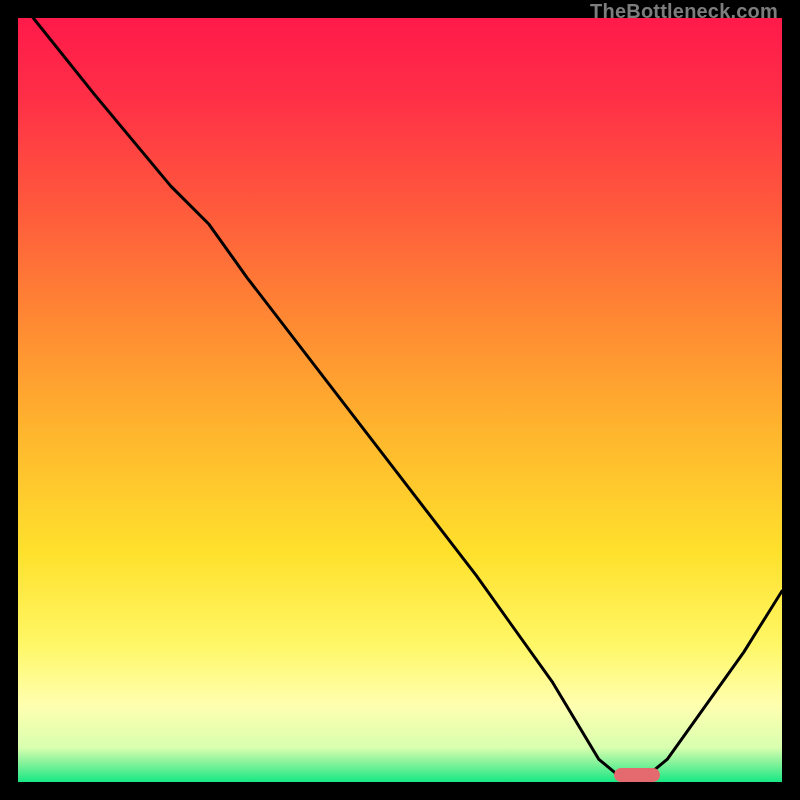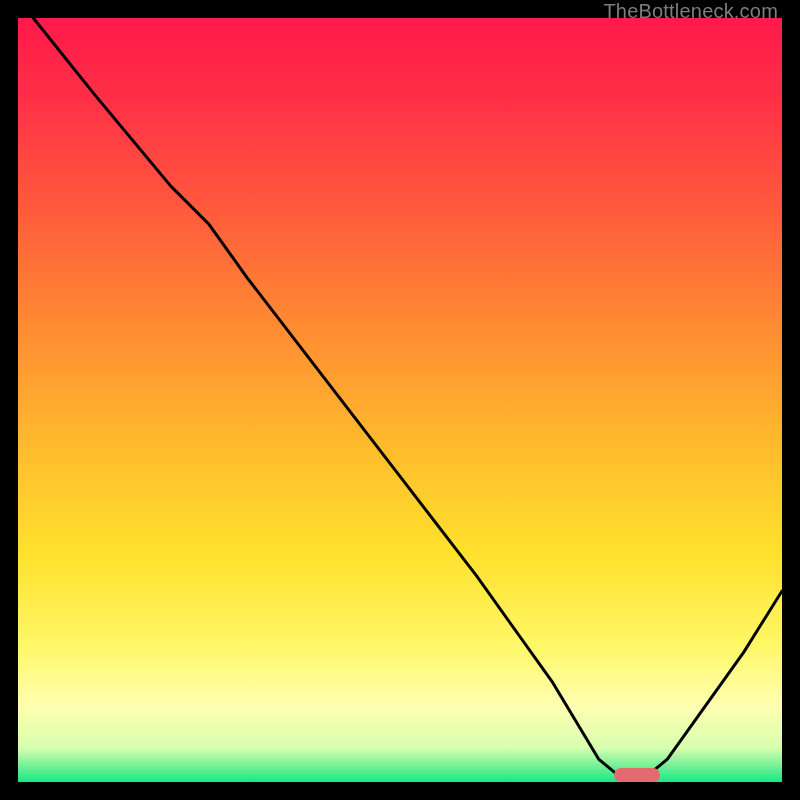--- a/index.html
+++ b/index.html
@@ -33,21 +33,21 @@
     height: 764px;
     pointer-events: none;
   }
   .watermark {
     position: absolute;
     top: 0px;
     right: 22px;
     color: #7d7d7d;
     font-family: Arial, Helvetica, sans-serif;
     font-size: 20px;
-    font-weight: 400;
+    font-weight: 700;
     letter-spacing: 0.2px;
     user-select: none;
   }
   .marker {
     position: absolute;
     background: #e56a6f;
     height: 14px;
     border-radius: 7px;
   }
 </style>

